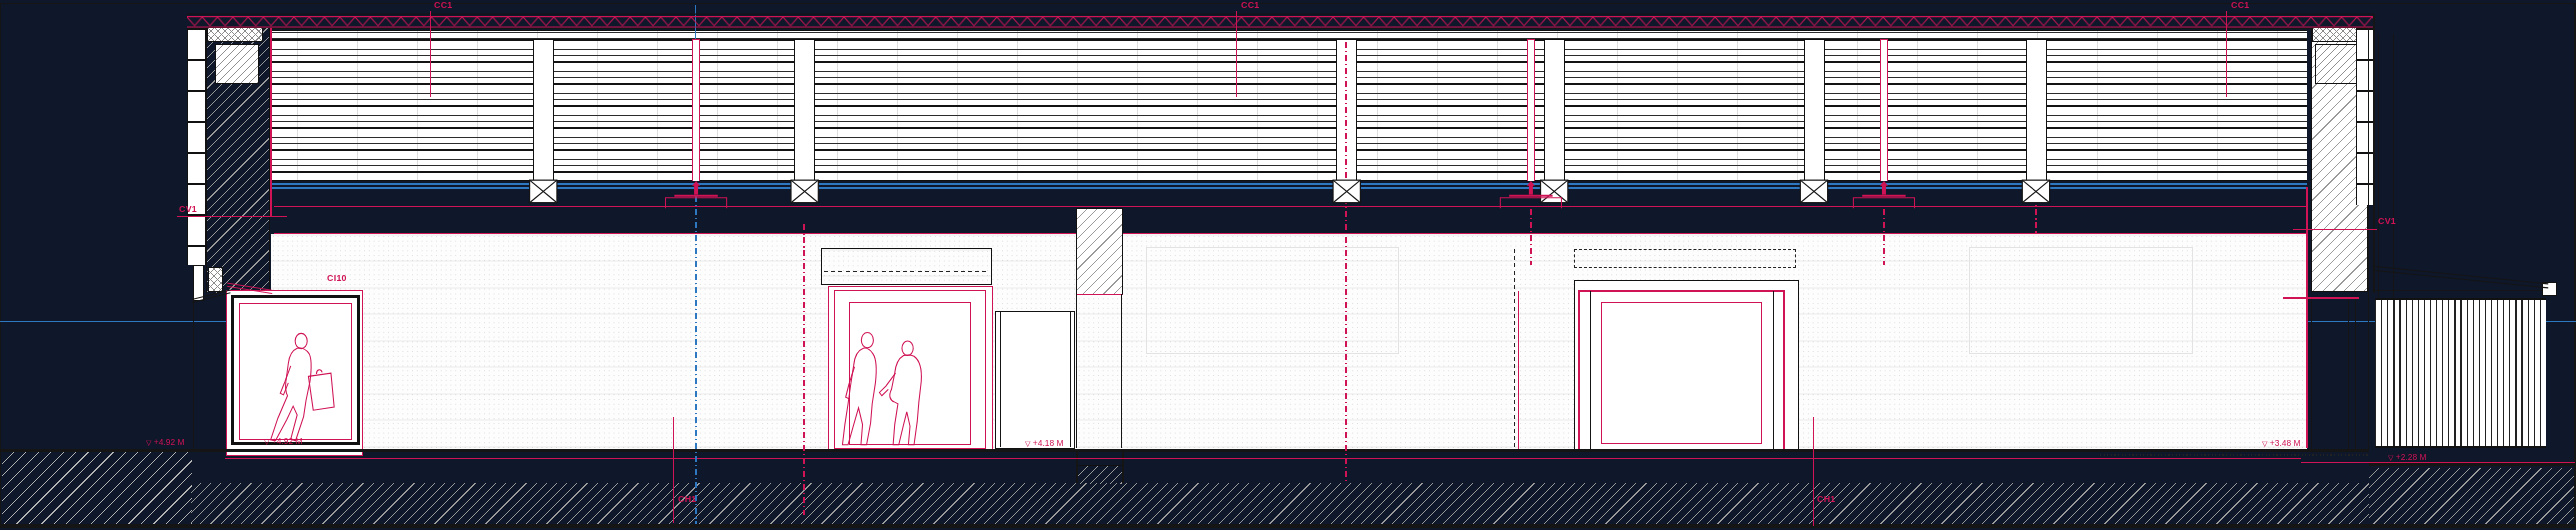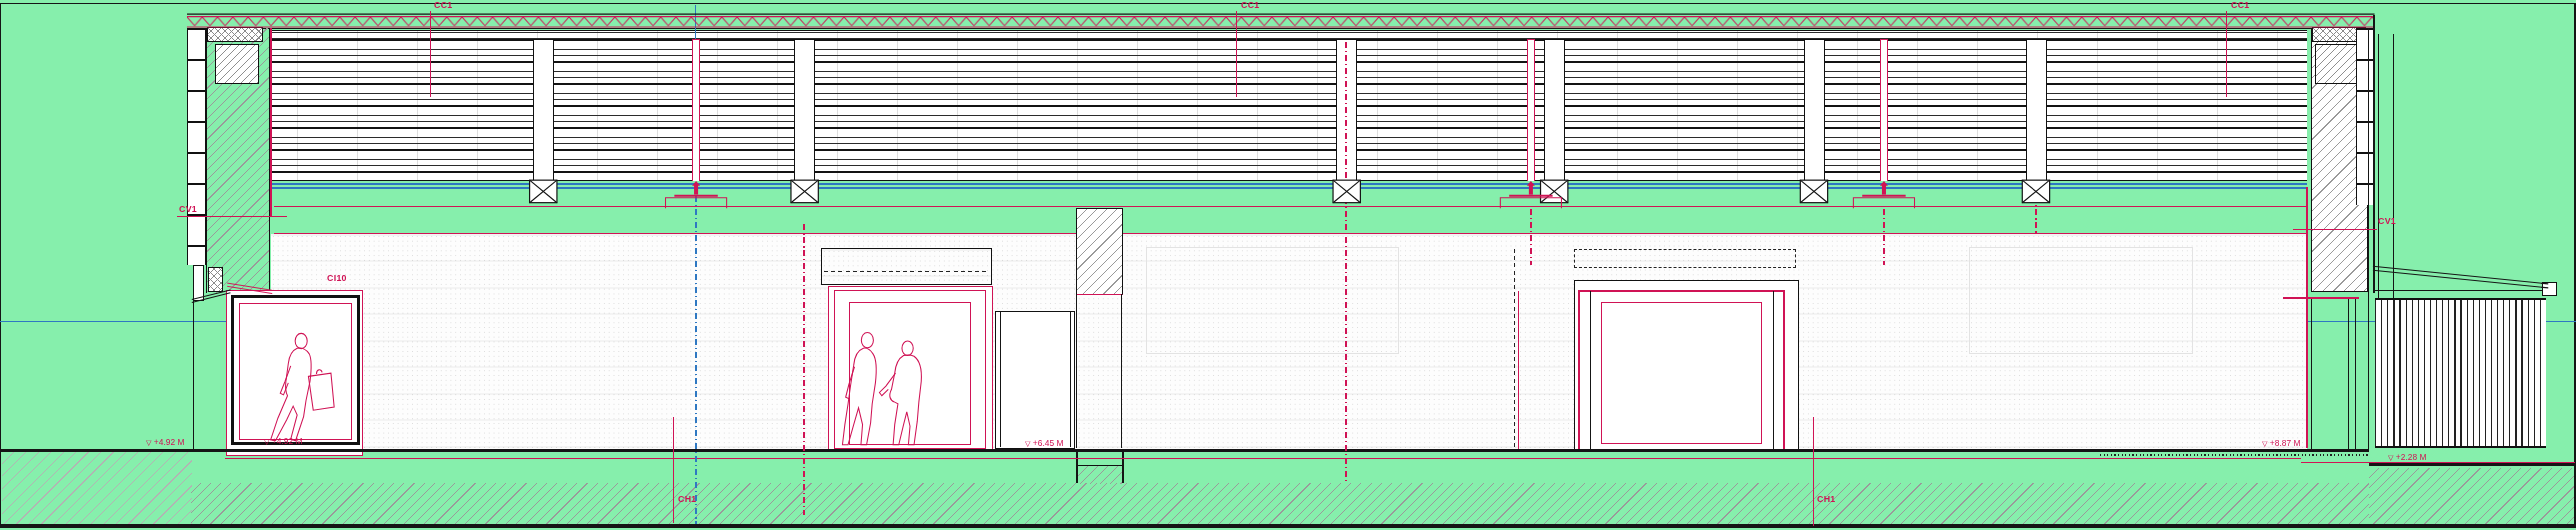--- a/index.html
+++ b/index.html
@@ -1,18 +1,18 @@
 <!DOCTYPE html>
 <html style="font-size:13px"><head>
 <meta charset="utf-8">
 <style>
   * { box-sizing: border-box; margin: 0; padding: 0; }
   html,body { background:#fff; }
   body { font-family:"Liberation Sans", sans-serif; }
-  .sheet { position:relative; width:2576px; height:530px; background:#86efac; overflow:hidden; }
+  .sheet { position:relative; width:2576px; height:530px; background:#0f172a; overflow:hidden; }
   .a { position:absolute; }
   .red  { background:#d01355; }
   .blk  { background:#151515; }
   .blue { background:#2e78c2; }
 
   
   .hatch      { background:repeating-linear-gradient(135deg, transparent 0 6.4px, #9a9a9a 6.4px 7.2px); }
   .hatch-lt   { background:repeating-linear-gradient(135deg, transparent 0 8px, #b3b3b3 8px 8.8px); }
   .crosshatch { background:
       repeating-linear-gradient(135deg, transparent 0 4px, #8b8b8b 4px 4.8px),
@@ -295,18 +295,18 @@
 
   <span class="tag" style="left:327px;top:274px">CI10</span>
 
   <div class="a red" style="left:673px;top:417px;width:1.2px;height:106px"></div>
   <span class="tag" style="left:678px;top:495px">CH1</span>
   <div class="a red" style="left:1813px;top:417px;width:1.2px;height:109px"></div>
   <span class="tag" style="left:1817px;top:495px">CH1</span>
 
   <span class="elev" style="left:146px;top:438px"><span class="tri">▽</span> <span>+4.92 M</span></span>
   <span class="elev" style="left:264px;top:437px"><span class="tri">▽</span> <span>+4.92 M</span></span>
-  <span class="elev" style="left:1025px;top:439px"><span class="tri">▽</span> <span>+6.45 M</span></span>
-  <span class="elev" style="left:2262px;top:439px"><span class="tri">▽</span> <span>+8.87 M</span></span>
+  <span class="elev" style="left:1025px;top:439px"><span class="tri">▽</span> <span>+4.18 M</span></span>
+  <span class="elev" style="left:2262px;top:439px"><span class="tri">▽</span> <span>+3.48 M</span></span>
   <span class="elev" style="left:2388px;top:453px"><span class="tri">▽</span> <span>+2.28 M</span></span>
 
 </div>
 
 
 </body></html>

